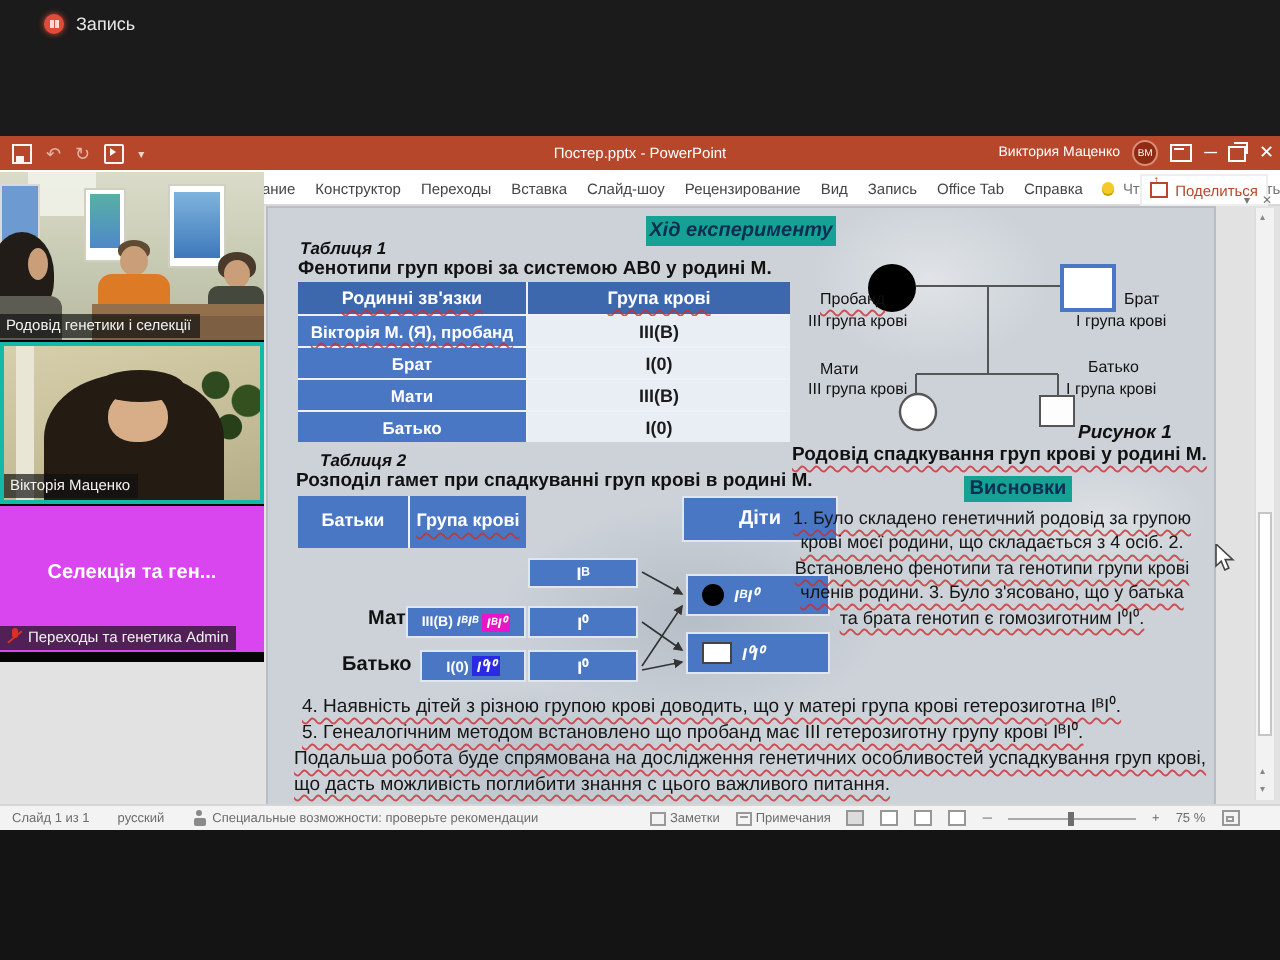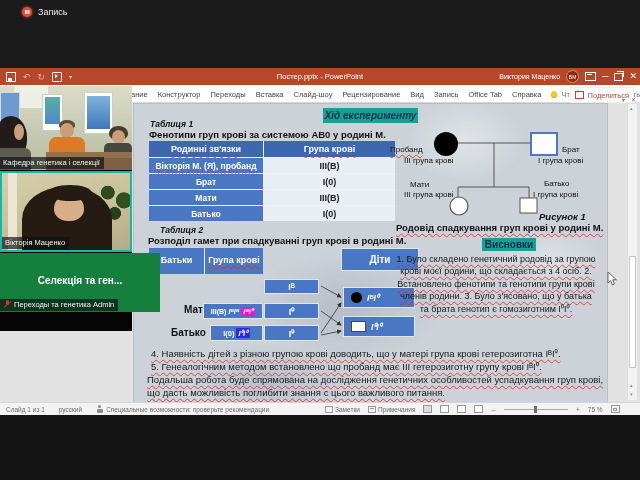--- a/index.html
+++ b/index.html
@@ -257,21 +257,21 @@
       <line x1="69" y1="24" x2="142" y2="24" stroke="#555" stroke-width="1"></line>
       <line x1="105" y1="24" x2="105" y2="68" stroke="#555" stroke-width="1"></line>
       <line x1="69" y1="68" x2="140" y2="68" stroke="#555" stroke-width="1"></line>
       <line x1="69" y1="68" x2="69" y2="78" stroke="#555" stroke-width="1"></line>
       <line x1="140" y1="68" x2="140" y2="79" stroke="#555" stroke-width="1"></line>
       <circle cx="57" cy="25" r="12" fill="#000000"></circle>
       <rect x="142" y="14" width="26" height="22" fill="#ffffff" stroke="#4a77c4" stroke-width="2"></rect>
       <circle cx="70" cy="87" r="9" fill="#ffffff" stroke="#555" stroke-width="1.2"></circle>
       <rect x="131" y="79" width="17" height="15" fill="#fdfdfd" stroke="#555" stroke-width="1"></rect>
     </svg>
-    <div class="a pedlab sp" style="left:256px;top:41px;text-align:center;">Пробанд</div>
+    <div class="a pedlab sp" style="left:276px;top:41px;text-align:center;">Пробанд</div>
     <div class="a pedlab" style="left:270px;top:52px;">III група крові</div>
     <div class="a pedlab" style="left:428px;top:41px;">Брат</div>
     <div class="a pedlab" style="left:404px;top:52px;">I група крові</div>
     <div class="a pedlab" style="left:276px;top:76px;">Мати</div>
     <div class="a pedlab" style="left:270px;top:86px;">III група крові</div>
     <div class="a pedlab" style="left:410px;top:75px;">Батько</div>
     <div class="a pedlab" style="left:399px;top:86px;">I група крові</div>
     <div class="a cap" style="left:405px;top:107px;font-size:9.5px;">Рисунок 1</div>
     <div class="a ttl sp" style="left:262px;top:118px;white-space:nowrap;">Родовід спадкування груп крові у родині М.</div>
 
@@ -340,34 +340,34 @@
       <div class="skin" style="position:absolute;left:14px;top:38px;width:10px;height:16px;"></div>
       <div style="position:absolute;left:-7px;top:62px;width:38px;height:24px;background:#5c5c52;border-radius:6px 6px 0 0;"></div>
       <div class="hair" style="position:absolute;left:59px;top:34px;width:16px;height:10px;background:#5f4a33;"></div>
       <div class="skin" style="position:absolute;left:60px;top:37px;width:14px;height:15px;"></div>
       <div style="position:absolute;left:49px;top:51px;width:36px;height:17px;background:#dd7a26;border-radius:7px 7px 0 0;"></div>
       <div class="hair" style="position:absolute;left:109px;top:40px;width:19px;height:14px;background:#4a3a2c;"></div>
       <div class="skin" style="position:absolute;left:112px;top:44px;width:13px;height:14px;"></div>
       <div style="position:absolute;left:104px;top:57px;width:28px;height:12px;background:#45493d;border-radius:5px 5px 0 0;"></div>
       <div class="t1desk"></div>
       <div class="t1desk2"></div>
-      <div class="vlabel">Кафедра генетика і селекції</div>
+      <div class="vlabel">Родовід генетики і селекції</div>
     </div>
 
     <div class="a vtile" style="top:85px;height:81px;border:2px solid #14b8a6;box-sizing:border-box;">
       <div class="t2wall"></div>
       <div class="t2frame"></div>
       <div class="t2plant"></div>
       <div class="t2hair"></div>
       <div class="t2face"></div>
       <div class="t2fringe"></div>
       <div class="vlabel">Вікторія Маценко</div>
     </div>
 
-    <div class="a vtile" style="top:167px;height:59px;background:#15803d;padding-left:28px;">
+    <div class="a vtile" style="top:167px;height:73px;background:#d946ef;">
       <div class="t3text">Селекція та ген...</div>
       <div class="vlabel">
         <span class="micoff"></span>
         <span>Переходы та генетика Admin</span>
       </div>
     </div>
   </div>
 
 </div>
 

